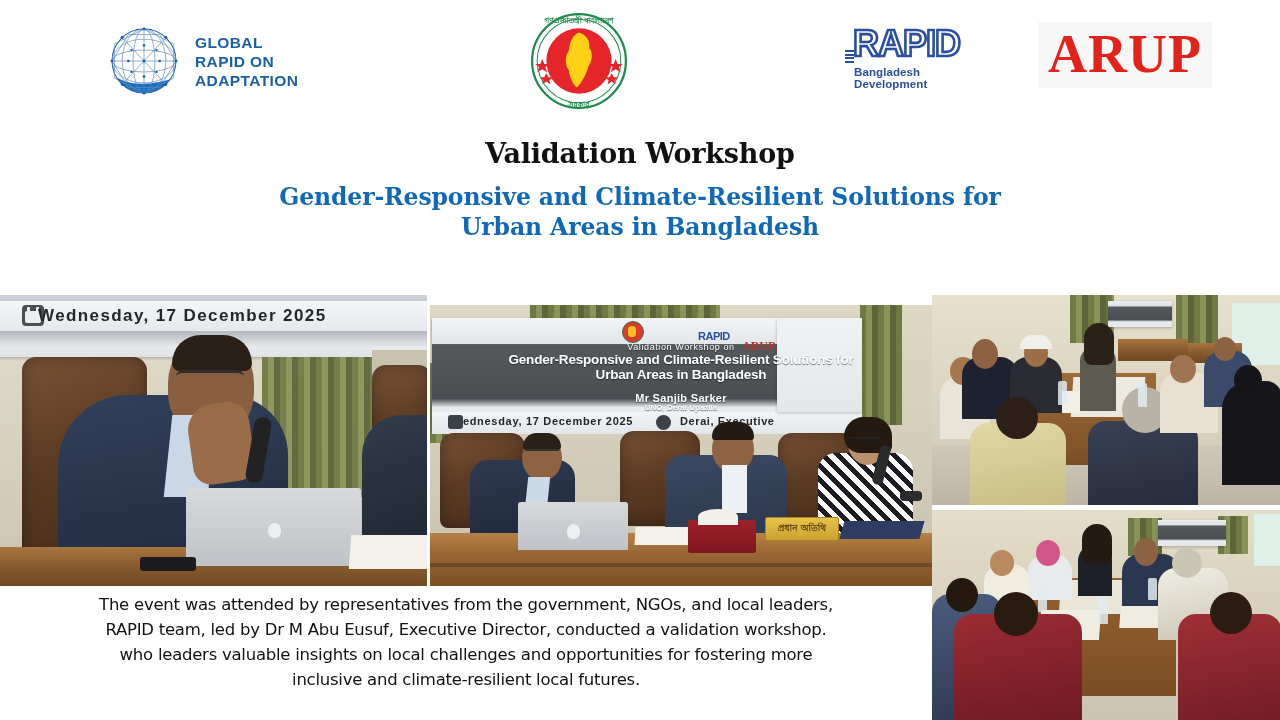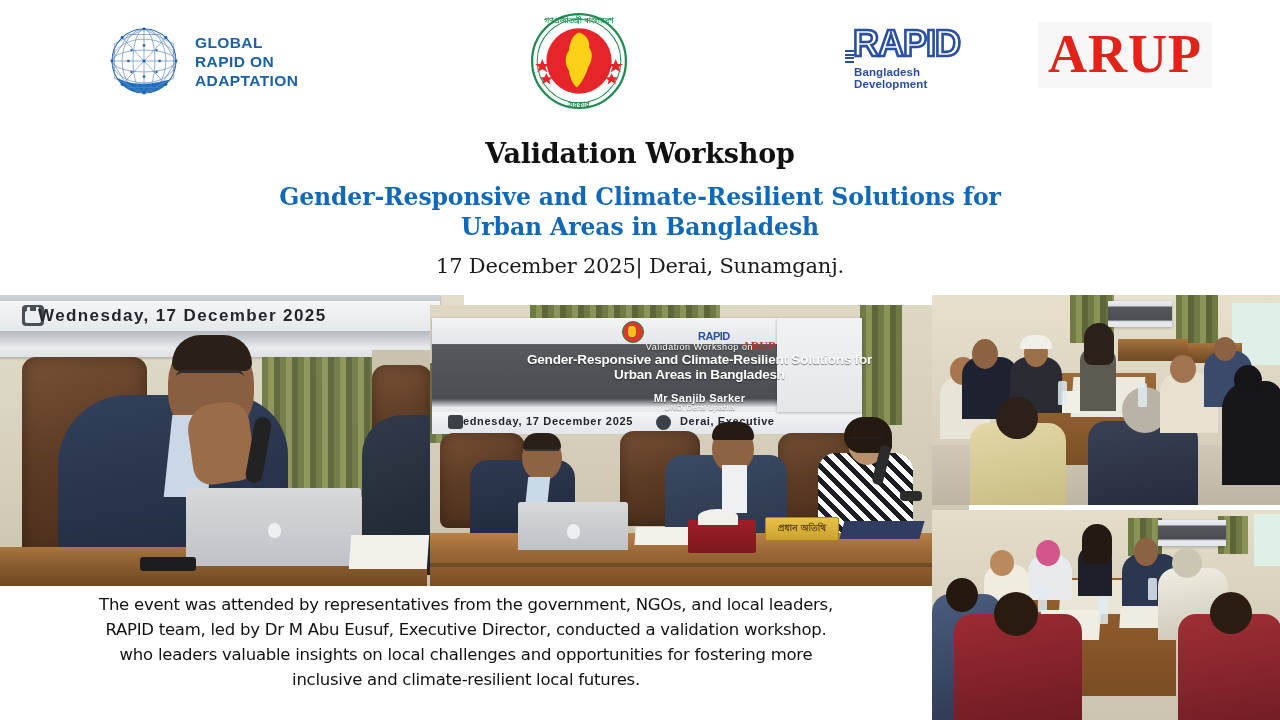--- a/index.html
+++ b/index.html
@@ -76,21 +76,21 @@
     line-height:30px;margin-top:13px;letter-spacing:-0.1px;
   }
   .t-date{
     font-family:"DejaVu Serif", serif;
     font-weight:400;font-size:21px;color:#1a1a1a;
     margin-top:12px;letter-spacing:-0.2px;
   }
 
   
   .photos{position:absolute;left:0;top:295px;width:1280px;height:291px;}
-  .ph{position:absolute;overflow:hidden;background:#b9b5ac;padding-left:37px;}
+  .ph{position:absolute;overflow:hidden;background:#b9b5ac;}
   .ph-left{left:0;top:0;width:427px;height:291px;}
   .ph-mid{left:430px;top:10px;width:502px;height:281px;}
   .ph-r1{left:932px;top:0;width:348px;height:210px;}
   .ph-r2{left:932px;top:215px;width:348px;height:210px;}
 
   
   .caption{
     position:absolute;left:0;top:592px;width:932px;
     text-align:center;color:#111;
     font-family:"DejaVu Sans", sans-serif;
@@ -235,21 +235,20 @@
       </div>
     </div>
   </div>
 
   <div class="titles">
     <div class="t-main">Validation Workshop</div>
     <div class="t-sub">
       <div>Gender-Responsive and Climate-Resilient Solutions for</div>
       <div>Urban Areas in Bangladesh</div>
     </div>
-    <div class="t-date">17 December 2025| Derai, Sunamganj.</div>
   </div>
 
   <div class="photos">
 
     <div class="ph ph-left">
       <div class="scene">
         <div class="wall" style="background:linear-gradient(180deg,#e2ddcd 0%,#d6cfbc 60%,#cac3b0 100%)"></div>
 
         <div class="banner" style="left:-10px;top:0;width:450px;height:62px;
              background:linear-gradient(180deg,#cfd4da 0%,#c3c9cf 12%,#b7bcc2 60%,#e8eaec 85%,#dfe2e5 100%)"></div>
@@ -302,21 +301,21 @@
         <div style="position:absolute;left:192px;top:16px;width:20px;height:20px;border-radius:50%;background:#d93b2b;border:1.4px solid #2c7a46;"></div>
         <div style="position:absolute;left:198px;top:21px;width:8px;height:11px;background:#f2c21c;border-radius:40%;"></div>
 
         <div style="position:absolute;left:268px;top:25px;font:700 11px 'Liberation Sans',sans-serif;color:#2B4FA0;letter-spacing:-.5px;">RAPID</div>
         <div style="position:absolute;left:312px;top:34px;font:700 12px 'Liberation Serif',serif;color:#b5342c;">ARUP</div>
 
         <div class="bn-txt" style="top:37px;font-size:9px;font-weight:400;letter-spacing:.6px;">Validation Workshop on</div>
         <div class="bn-txt" style="top:47px;font-size:13.5px;letter-spacing:-.2px;">Gender-Responsive and Climate-Resilient Solutions for</div>
         <div class="bn-txt" style="top:62px;font-size:13.5px;letter-spacing:-.2px;">Urban Areas in Bangladesh</div>
         <div class="bn-txt" style="top:87px;font-size:11px;letter-spacing:.3px;">Mr Sanjib Sarker</div>
-        <div class="bn-txt" style="top:98px;font-size:8px;font-weight:400;">UNO, Derai Upazila</div>
+        <div class="bn-txt" style="top:98px;font-size:8px;font-weight:700;">UNO, Derai Upazila</div>
         <div class="bn-txt bn-dark" style="top:110px;font-size:11px;width:330px;left:22px;text-align:left;letter-spacing:.7px;">Wednesday, 17 December 2025</div>
         <div style="position:absolute;left:18px;top:110px;width:15px;height:14px;background:#3c4047;border-radius:3px;"></div>
         <div class="bn-txt bn-dark" style="top:110px;font-size:11px;width:200px;left:250px;text-align:left;letter-spacing:.6px;">Derai, Executive</div>
         <div style="position:absolute;left:226px;top:110px;width:15px;height:15px;border-radius:50%;background:#3c4047;"></div>
 
         <div class="chair" style="left:10px;top:128px;width:85px;height:95px;"></div>
         <div class="chair" style="left:190px;top:126px;width:80px;height:95px;"></div>
         <div class="chair" style="left:348px;top:128px;width:78px;height:90px;"></div>
 
         <div class="body" style="left:40px;top:155px;width:105px;height:90px;background:linear-gradient(170deg,#2e3a52,#1d2636);"></div>

